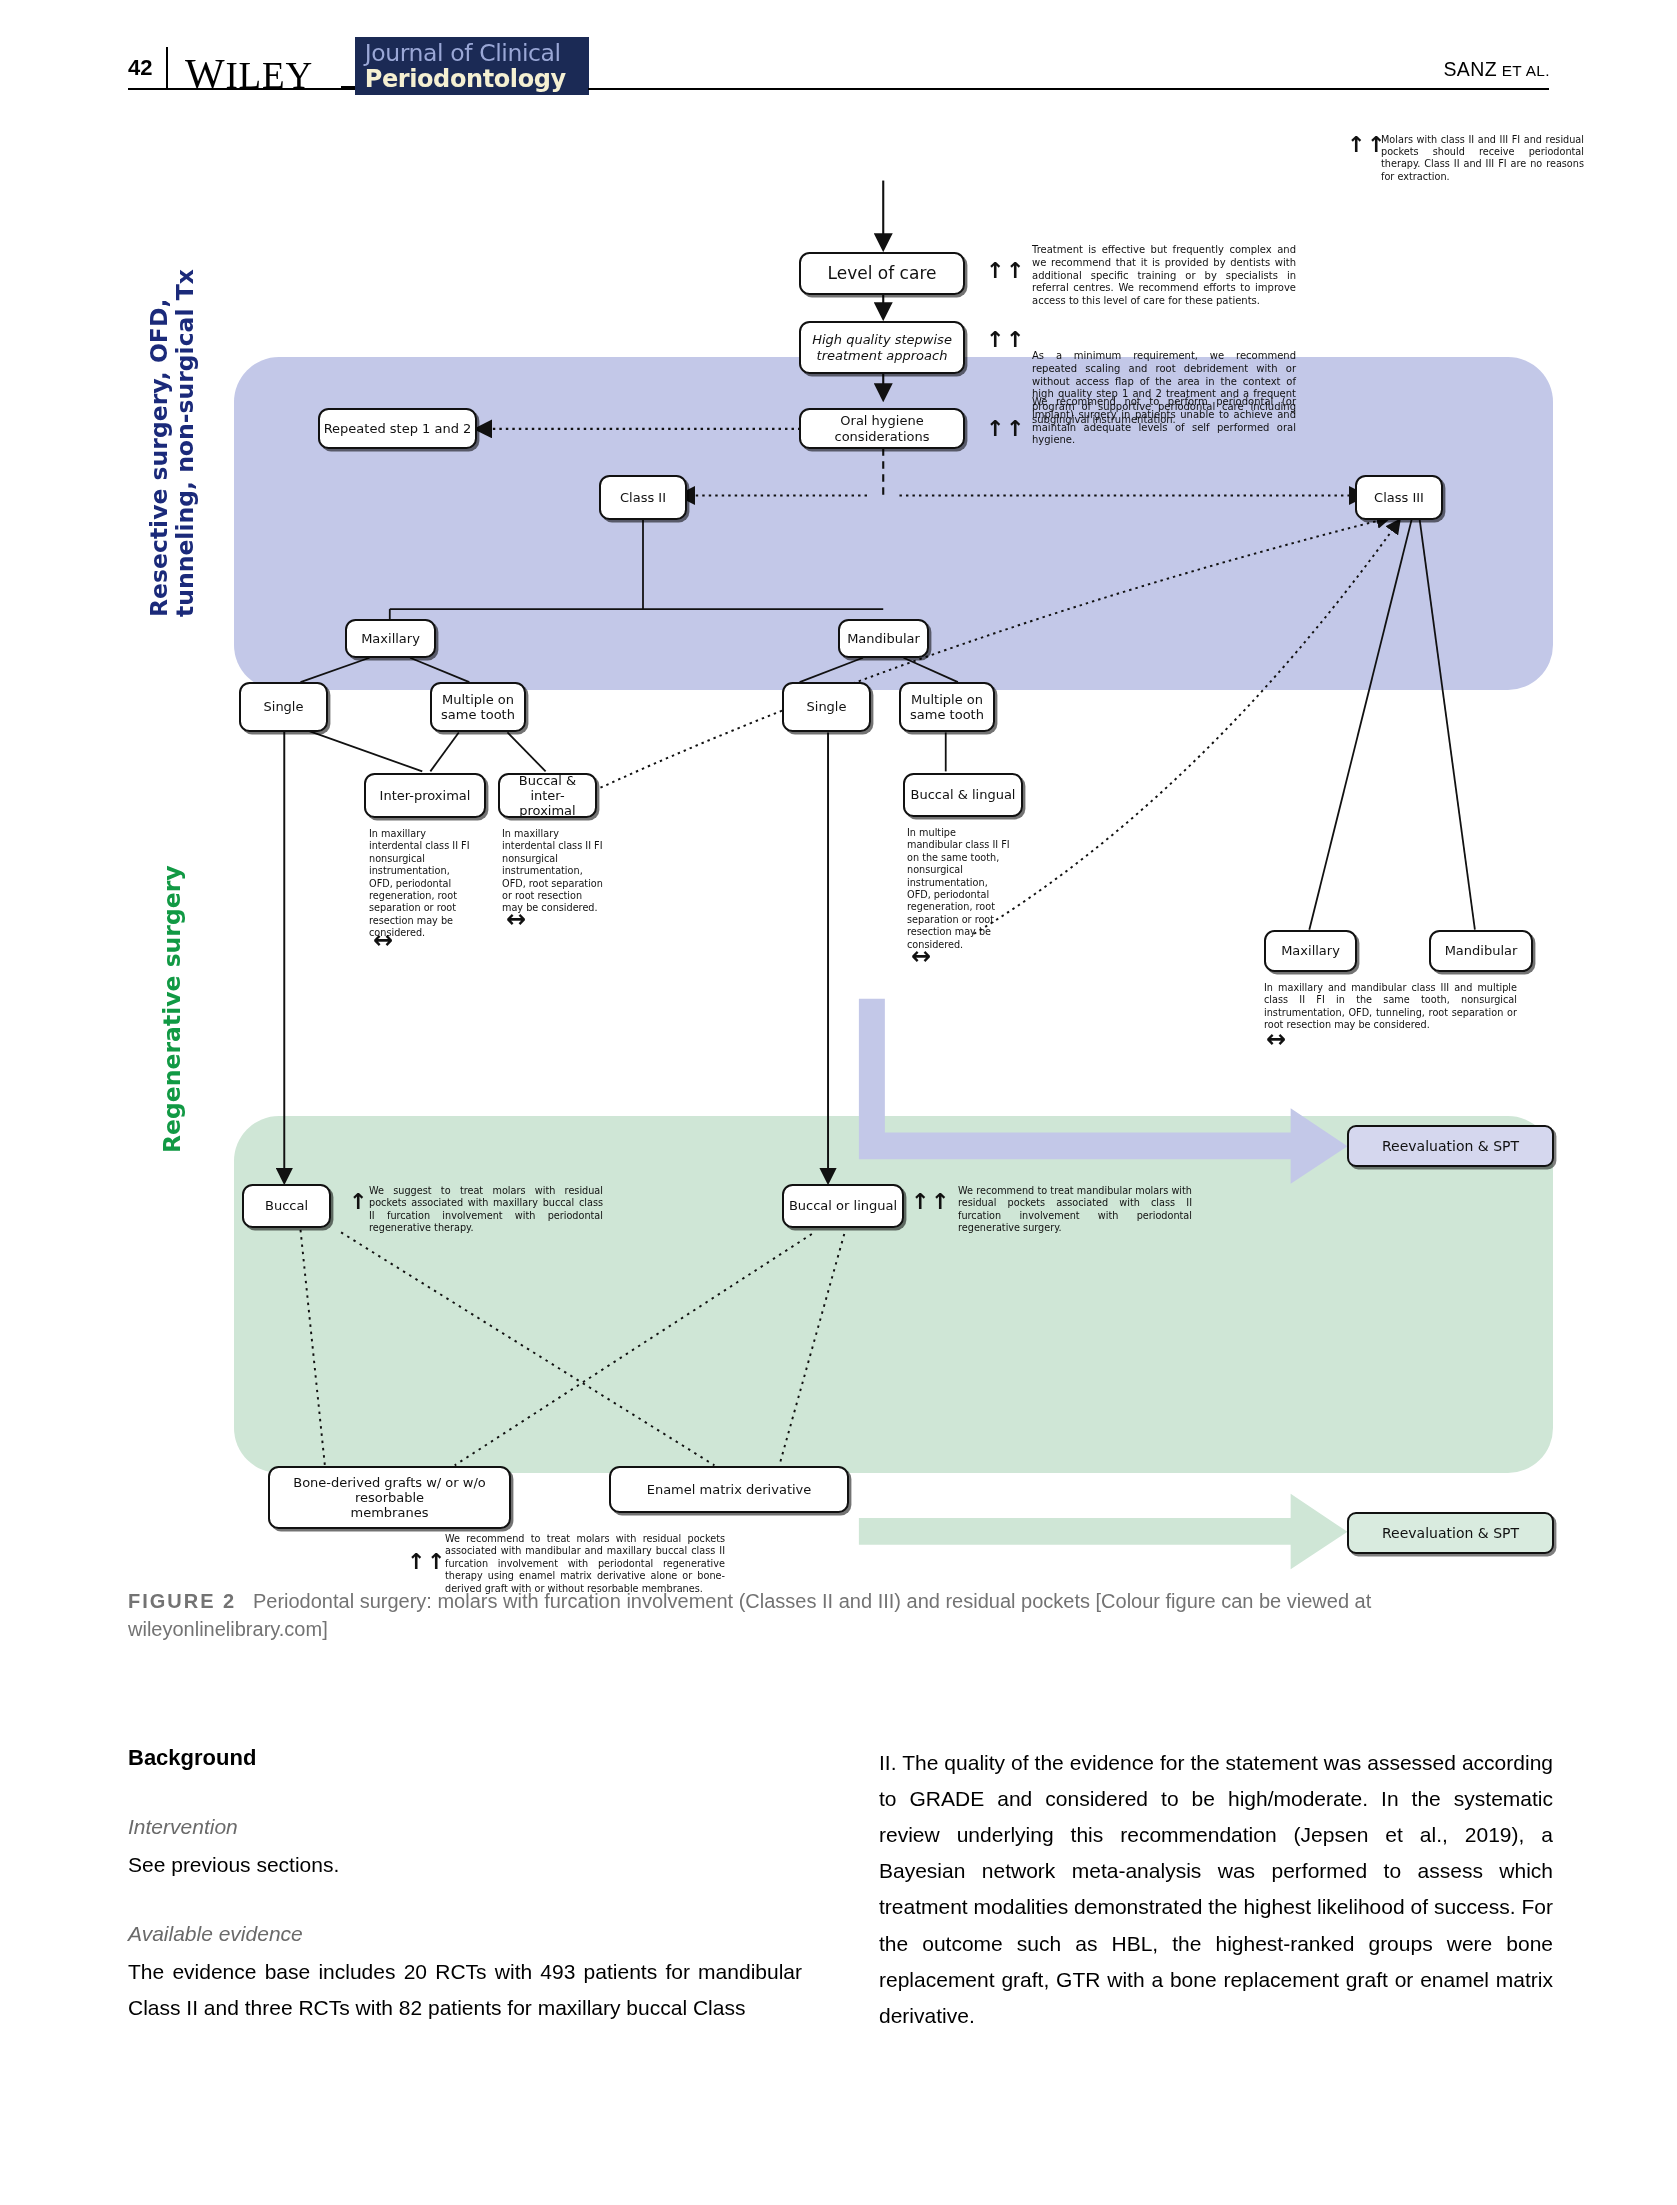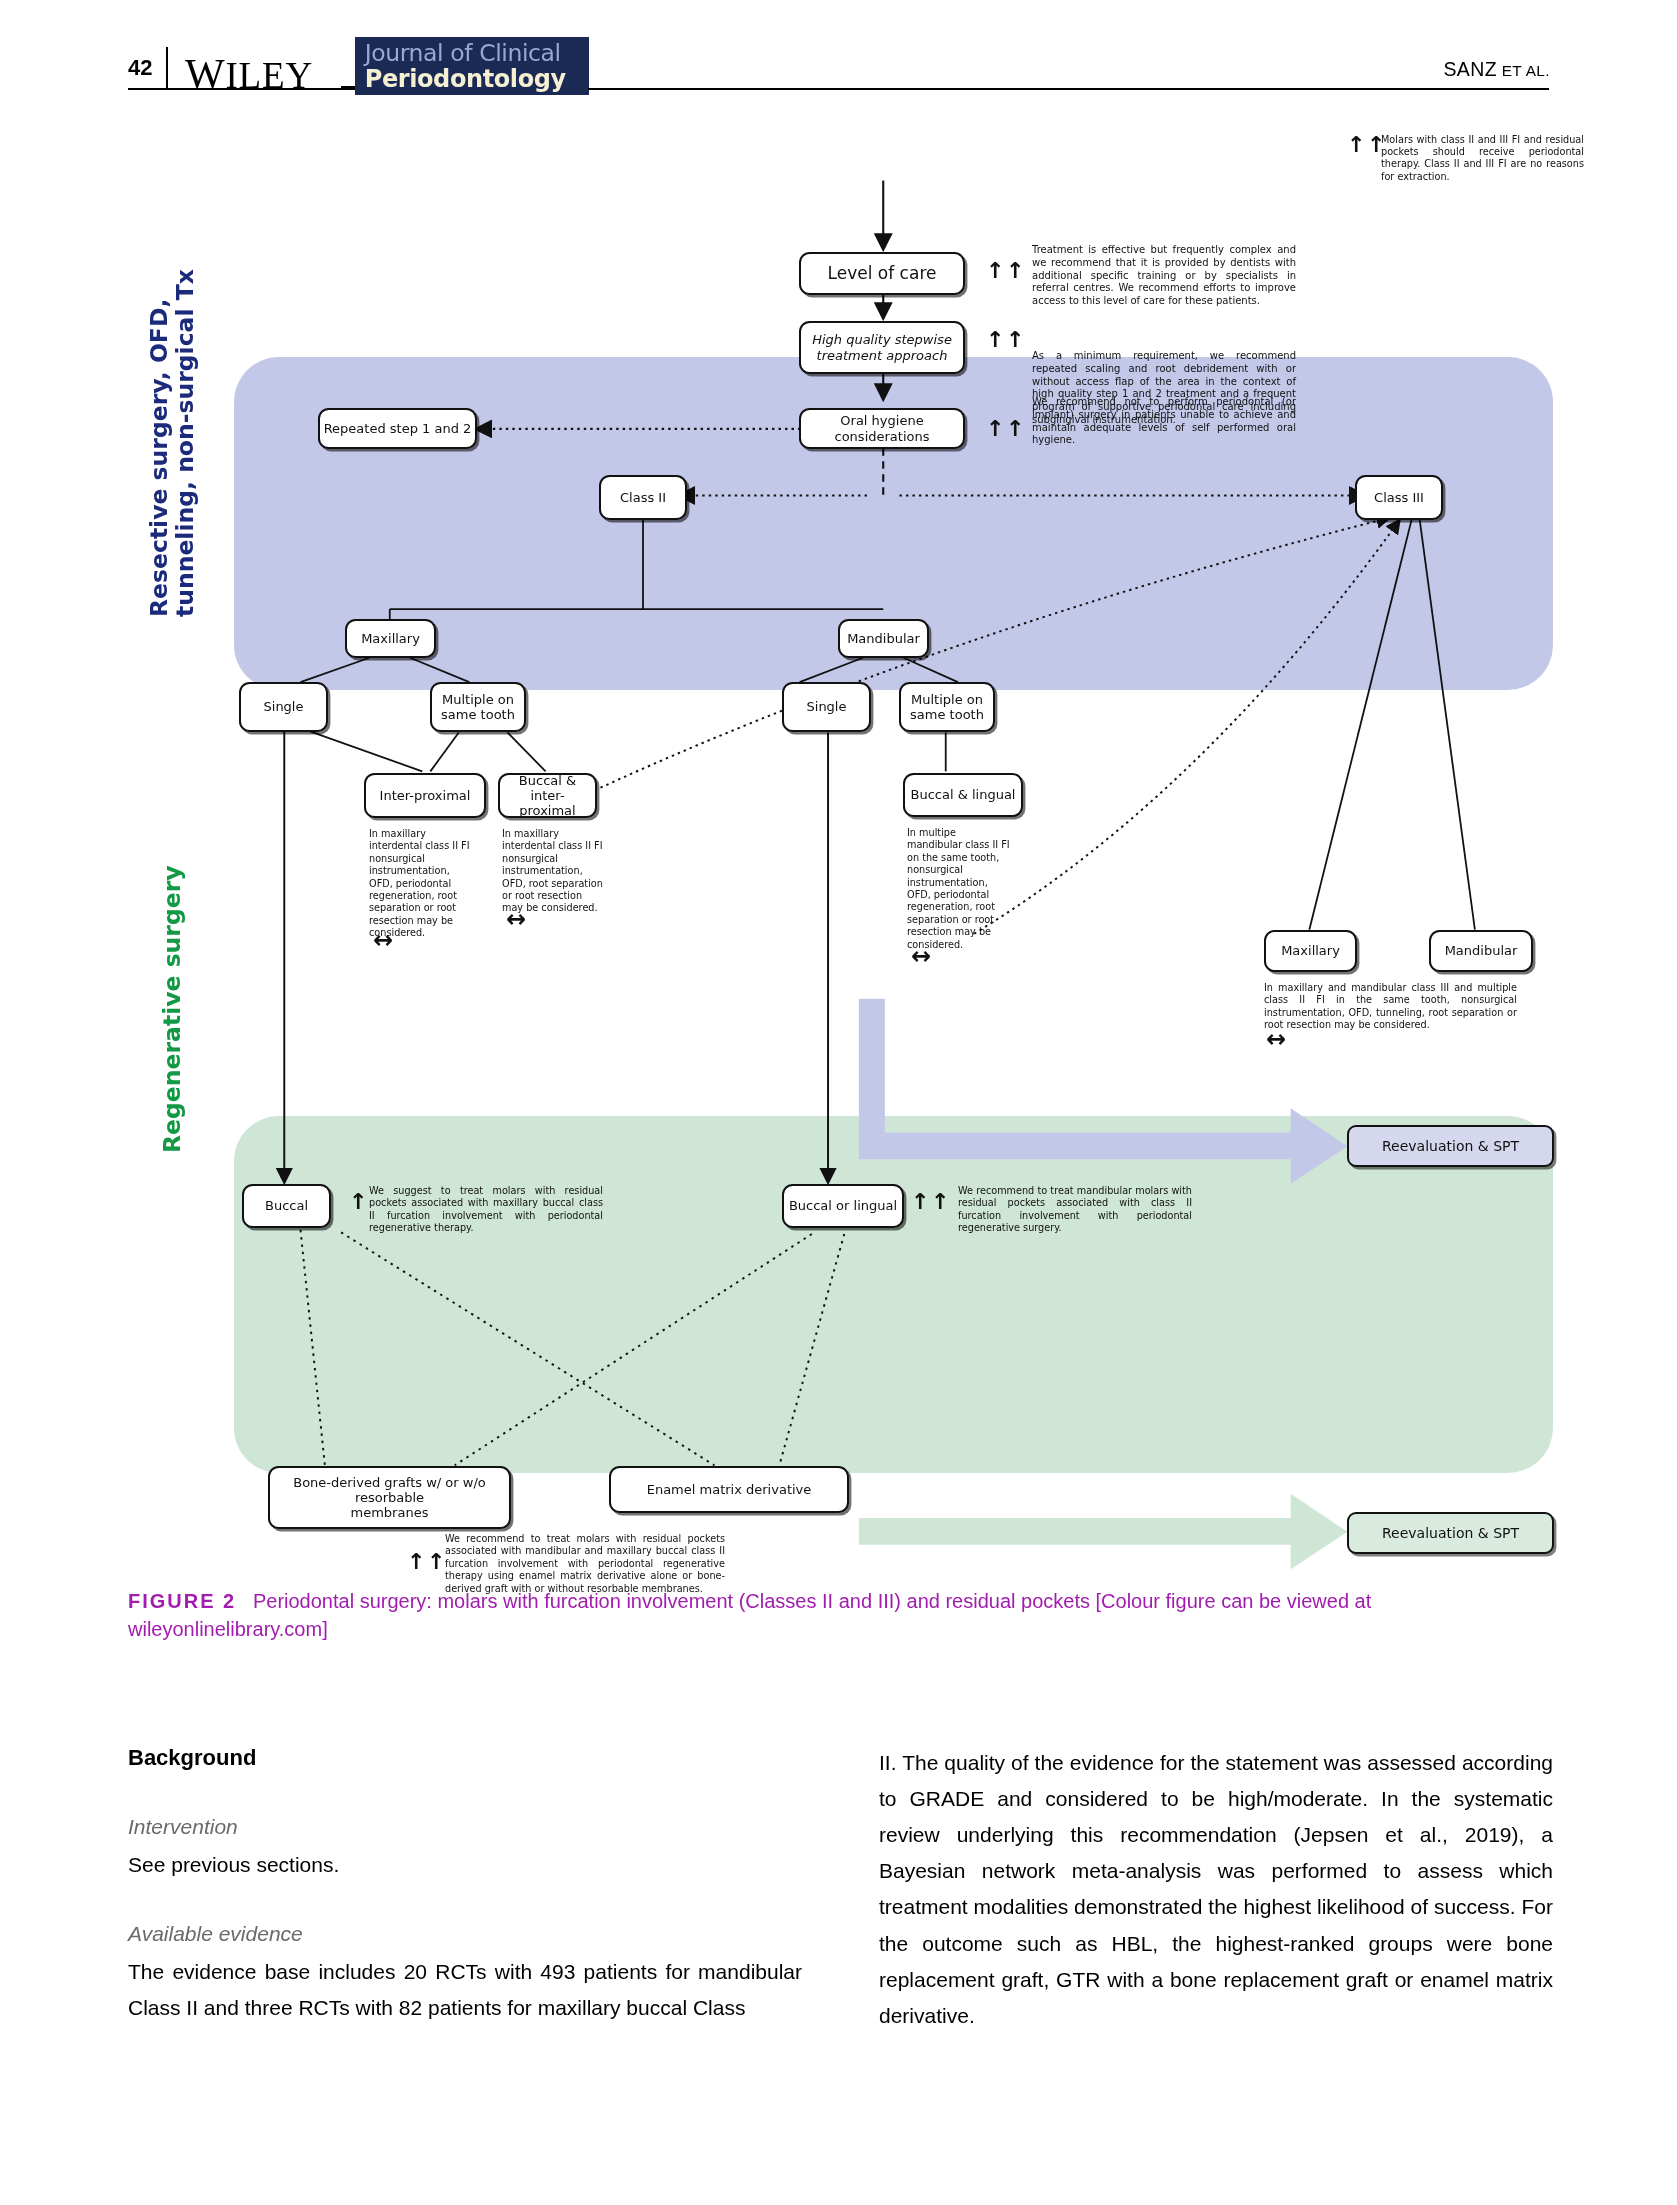--- a/index.html
+++ b/index.html
@@ -55,21 +55,21 @@
 
   .endbox{position:absolute;box-sizing:border-box;border:2.4px solid #111;border-radius:9px;
           display:flex;align-items:center;justify-content:center;text-align:center;
           font-family:"DejaVu Sans",sans-serif;font-size:14px;color:#111;
           box-shadow:2.4px 2.4px 0 rgba(0,0,0,0.5);}
   .endbox.purple{background:#d5d7ee;}
   .endbox.green{background:#d9ebdf;}
 
   
   #caption{position:absolute;left:128px;top:1587px;width:1424px;
-           font-size:20px;line-height:1.42;color:#a21caf;}
+           font-size:20px;line-height:1.42;color:#737373;}
   #caption .lbl{font-weight:700;letter-spacing:2px;}
 
   #body{position:absolute;left:128px;top:1745px;width:1424px;}
   .col{position:absolute;top:0;width:674px;}
   .col.left{left:0;}
   .col.right{left:751px;}
   .h-sec{font-size:22px;font-weight:700;margin:0 0 44px 0;}
   .h-sub{font-size:21px;font-style:italic;color:#6a6a6a;margin:0 0 8px 0;}
   .para{font-size:21px;line-height:1.72;text-align:justify;margin:0 0 39px 0;}
   .para.just{text-align:justify;}

